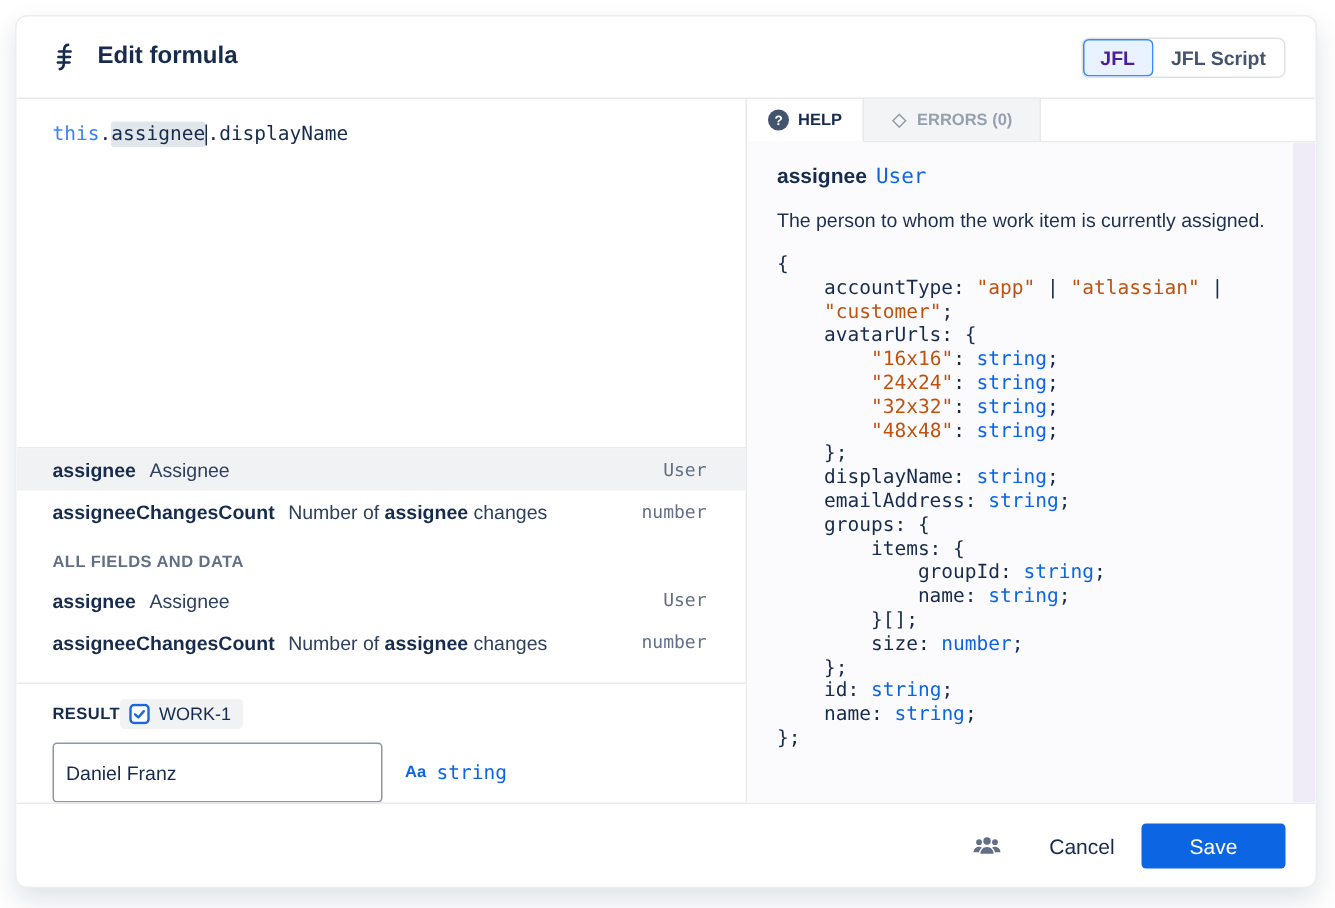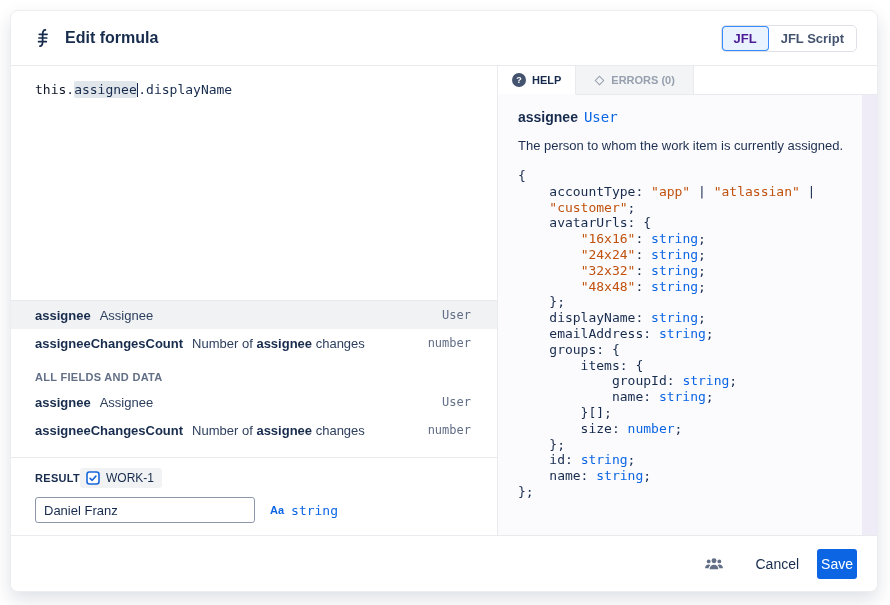--- a/index.html
+++ b/index.html
@@ -14,41 +14,41 @@
   .f-icon { width:24px; height:24px; margin-right:10px; display:flex; align-items:center; justify-content:center; }
   .title { font-size:16px; font-weight:bold; }
   .modes { margin-left:auto; display:flex; border:1px solid #DFE1E6; border-radius:5px; background:#fff; }
   .mode-btn { border:none; background:transparent; font-family:inherit; font-size:13px; font-weight:600;
               color:#44546F; padding:5px 12px; border-radius:4px; cursor:pointer; }
   .mode-btn.active { background:#E9F2FF; color:#4c1d95; box-shadow:inset 0 0 0 1px #388BFF; }
   
   .main { flex:1; display:flex; min-height:0; }
   .left { width:487px; flex:0 0 487px; border-right:1px solid #E9EAEE; display:flex; flex-direction:column; min-height:0; }
   .editor { flex:1; padding:16px 24px; font-family:"DejaVu Sans Mono", monospace; font-size:13px; color:#172B4D; cursor:text; }
-  .kw { color:#0f172a;text-align:center; }
+  .kw { color:#3b82f6;text-align:center; }
   .hl { background:#E1E6EB; border-radius:2px; padding:1px 0; }
   .cursor { display:inline-block; width:1.5px; height:14px; background:#172B4D; vertical-align:text-bottom; }
   
   .fields { flex:0 0 157px; height:157px; overflow:hidden; border-top:1px solid #E9EAEE; }
   .sec-label { padding:10px 24px 5px; font-size:11px; font-weight:600; letter-spacing:.3px; color:#626F86; }
   .sec-label + .sec-label, .field-row + .sec-label { margin-top:4px; }
   .field-row { height:28px; display:flex; align-items:center; padding:0 26px 0 24px; font-size:13px; cursor:pointer; }
   .field-row.sel { background:#F1F2F4; }
   .fid { font-weight:bold; margin-right:9px; white-space:nowrap; }
   .fdesc { color:#2E405E; white-space:nowrap; }
   .fdesc b { font-weight:bold; color:#172B4D; }
   .ftype { margin-left:auto; font-family:"DejaVu Sans Mono", monospace; font-size:12px; color:#626F86; }
   
   .result { flex:0 0 78px; border-top:1px solid #E9EAEE; padding:8px 24px 0; background:#fff; }
   .result-bar { display:flex; align-items:center; height:24px; }
   .result-label { font-size:11px; font-weight:bold; letter-spacing:.3px; }
   .chip { display:inline-flex; align-items:center; gap:6px; background:#F1F2F4; border-radius:3px;
           padding:3px 8px 3px 6px; font-size:12px; font-weight:500; color:#172B4D; cursor:pointer; }
   .result-row { margin-top:7px; display:flex; align-items:center; }
-  .result-input { width:220px; height:26px; border:1px solid #8B97A8; border-radius:3px; padding:0 8px;
+  .result-input { width:220px; height:40px; border:1px solid #8B97A8; border-radius:3px; padding:0 8px;
                   font-family:inherit; font-size:13px; color:#172B4D; background:#fff; }
   .aa { margin-left:15px; color:#0C66E4; font-size:11px; font-weight:bold; }
   .rtype { margin-left:7px; font-family:"DejaVu Sans Mono", monospace; font-size:13px; color:#0C66E4; }
   
   .right { flex:1; display:flex; flex-direction:column; min-height:0; background:#fff; }
   .tabbar { height:29px; flex:0 0 29px; display:flex; border-bottom:1px solid #E9EAEE; }
   .tab { display:flex; align-items:center; gap:6px; padding:0 14px; font-size:11px; font-weight:bold; cursor:pointer; }
   .tab.active { background:#fff; color:#172B4D; border-right:1px solid #E9EAEE; margin-bottom:-1px; border-bottom:1px solid #FBFBFE; }
   .tab.inactive { background:#F3F4F6; color:#97A0AF; border-right:1px solid #E9EAEE; padding:0 18px;text-align:right; }
   .qicon { width:14px; height:14px; border-radius:50%; background:#44546F; color:#fff; font-size:9px; font-weight:bold;
@@ -64,21 +64,21 @@
   .code-line { white-space:pre; }
   .code .s { color:#C0520E; }
   .code .t { color:#0C66E4; }
   
   .ftr { height:56px; flex:0 0 56px; border-top:1px solid #E9EAEE; display:flex; align-items:center;
          justify-content:flex-end; padding:0 20px; background:#fff; }
   .people { width:22px; height:22px; display:flex; align-items:center; cursor:pointer; }
   .btn-cancel { border:none; background:transparent; font-family:inherit; font-size:14px; font-weight:500;
                 color:#172B4D; margin-left:22px; cursor:pointer; padding:6px 8px; }
   .btn-save { border:none; background:#0C66E4; color:#fff; font-family:inherit; font-size:14px; font-weight:500;
-              border-radius:3px; padding:7px 4px; margin-left:10px; cursor:pointer; }
+              border-radius:3px; padding:7px 32px; margin-left:10px; cursor:pointer; }
 </style>
 </head>
 <body>
 
 <div class="card">
 
   <div class="hdr">
     <span class="f-icon">
       <svg width="22" height="22" viewBox="0 0 24 24" fill="none" stroke="#172B4D" stroke-width="1.9" stroke-linecap="round">
         <path d="M14.6 3.2c-2.6 0-3 2.6-3 5.1v7.4c0 2.5-.4 5.1-3 5.1"></path>

